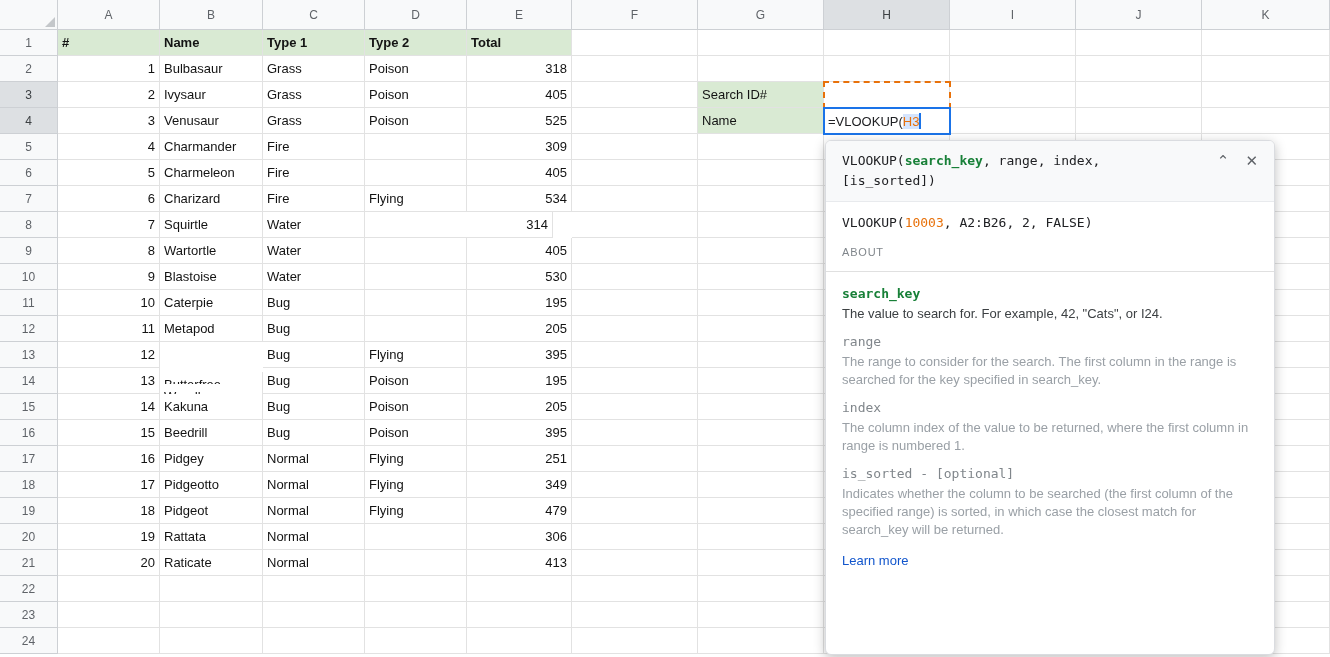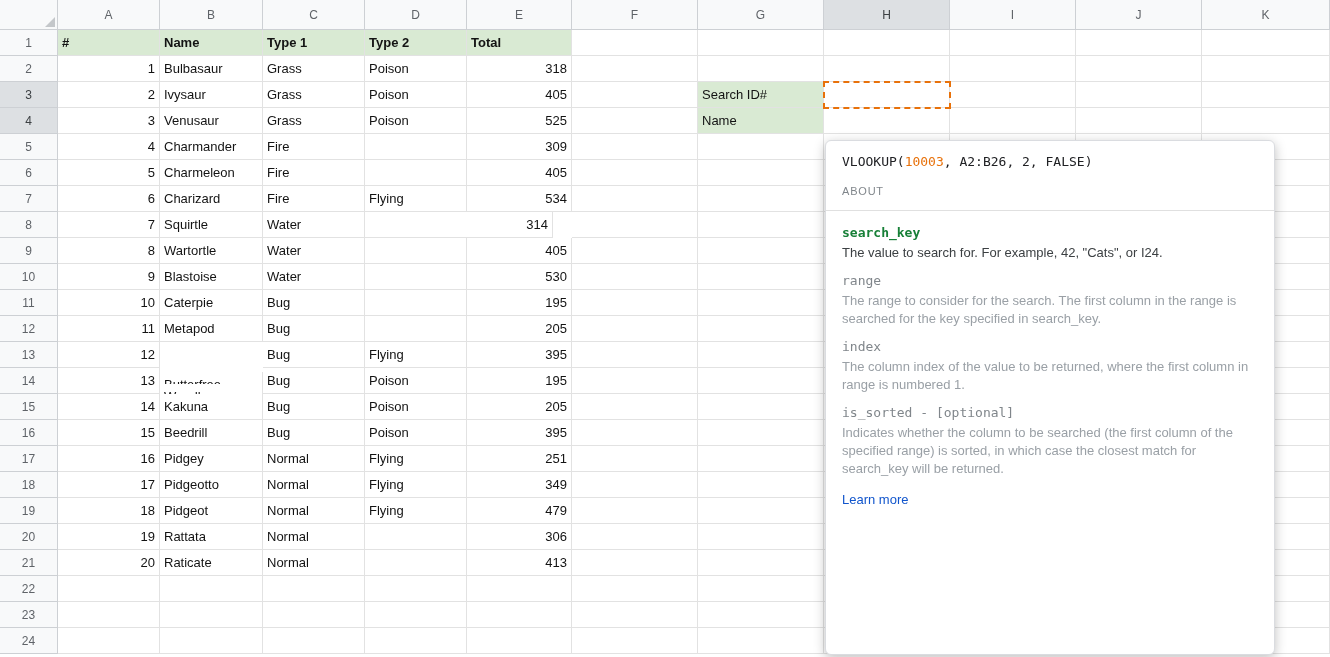--- a/index.html
+++ b/index.html
@@ -354,22 +354,36 @@
       <div class="cell " style="left: 572px; top: 628px; width: 126px; height: 26px;"></div>
       <div class="cell " style="left: 698px; top: 628px; width: 126px; height: 26px;"></div>
       <div class="cell " style="left: 824px; top: 628px; width: 126px; height: 26px;"></div>
       <div class="cell " style="left: 950px; top: 628px; width: 126px; height: 26px;"></div>
       <div class="cell " style="left: 1076px; top: 628px; width: 126px; height: 26px;"></div>
       <div class="cell " style="left: 1202px; top: 628px; width: 128px; height: 26px;"></div>
     </div>
 
   <div id="ref-outline"></div>
 
+  <div id="formula-cell">
+    <span>=VLOOKUP(</span>
+      <span class="ref">H3</span>
+      <span class="caret"></span>
+  </div>
 
   <div id="popup">
+    <div class="popup-header">
+      <div class="syntax mono">
+        <span>VLOOKUP(</span><span class="fn-green">search_key</span><span>, range, index,</span><br><span>[is_sorted])</span>
+      </div>
+      <div class="popup-actions">
+        <span class="icon-btn">⌃</span>
+        <span class="icon-btn">✕</span>
+      </div>
+    </div>
     <div class="popup-body">
       <div class="example-line mono">
         <span>VLOOKUP(</span><span class="orange">10003</span><span>, A2:B26, 2, FALSE)</span>
       </div>
       <div class="sec-label">ABOUT</div>
       <div class="divider"></div>
       <div id="params">
           <div class="mono param-name active">search_key</div>
           <div class="param-desc active">The value to search for. For example, 42, "Cats", or I24.</div>
           <div class="mono param-name">range</div>

